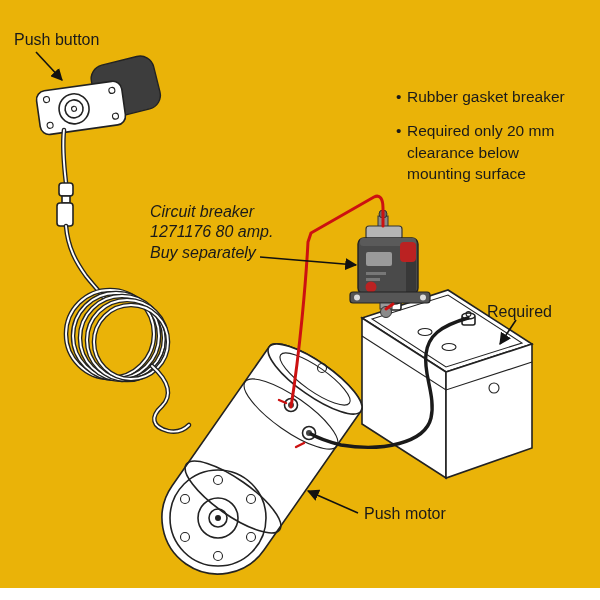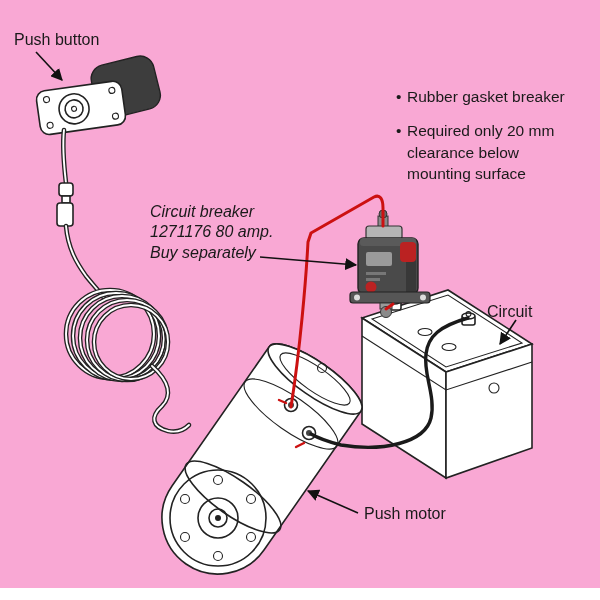--- a/index.html
+++ b/index.html
@@ -4,21 +4,21 @@
 <style>
   html,body{margin:0;padding:0;}
   body{
     width:600px;height:600px;
     background:#ffffff;
     font-family:"Liberation Sans", sans-serif;
     color:#1a1a1a;
     position:relative;
     overflow:hidden;
   }
-  .canvas{position:relative;width:600px;height:588px;background:#f9a8d4;}
+  .canvas{position:relative;width:600px;height:588px;background:#eab308;}
   .canvas svg{position:absolute;left:0;top:0;}
 
   
   .ln{fill:none;stroke:var(--line-art,#222);stroke-width:1.6;}
   .fw{fill:#fff;stroke:var(--line-art,#222);stroke-width:1.6;}
   .thin{stroke-width:1.1;}
   .cable-outer{fill:none;stroke:var(--line-art,#222);stroke-width:4.6;stroke-linecap:round;}
   .cable-inner{fill:none;stroke:#fff;stroke-width:1.9;stroke-linecap:round;}
   .wire-red{fill:none;stroke:var(--positive-wire,#cc1111);stroke-width:3;stroke-linecap:round;stroke-linejoin:round;}
   .wire-black{fill:none;stroke:var(--negative-wire,#1a1a1a);stroke-width:3.4;stroke-linecap:round;stroke-linejoin:round;}
@@ -176,21 +176,21 @@
     <path class="arrow" d="M 516 320 L 500 344"></path>
     <path class="arrow" d="M 358 513 L 308 491"></path>
   </svg>
 
   <div class="lbl" style="left:14px;top:30px;">Push button</div>
 
   <div class="lbl multi" style="left:150px;top:202px;">Circuit breaker
 1271176 80 amp.
 Buy separately</div>
 
-  <div class="lbl" style="left:487px;top:302px;">Circuit</div>
+  <div class="lbl" style="left:487px;top:302px;">Required</div>
 
   <div class="lbl" style="left:364px;top:504px;">Push motor</div>
 
   <div class="notes">
     <div class="note-item">
       <span class="note-bullet">•</span>
       <span class="note-text">Rubber gasket breaker</span>
     </div>
     <div class="note-item">
       <span class="note-bullet">•</span>

